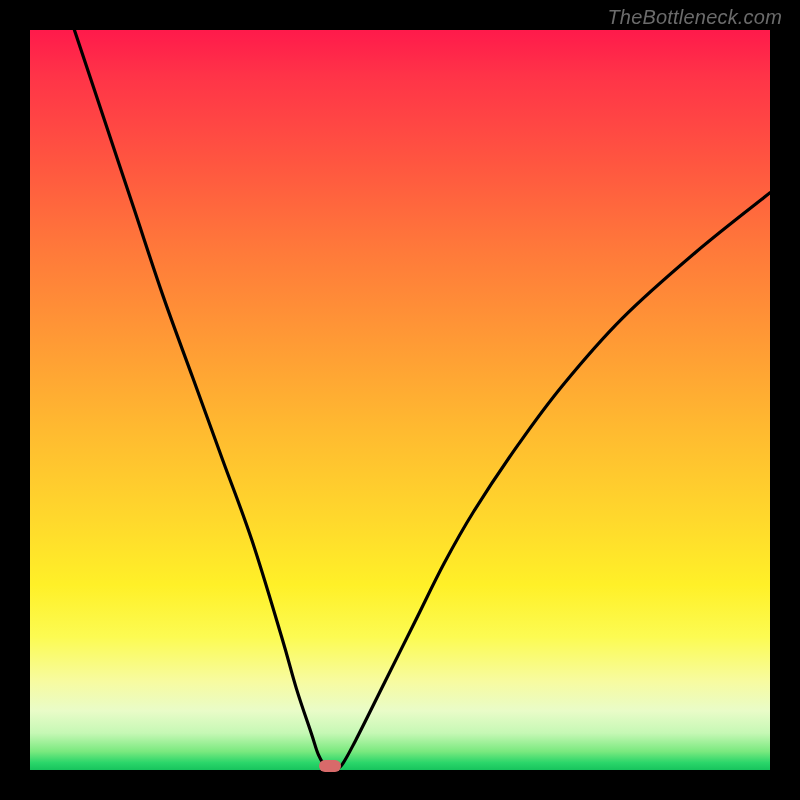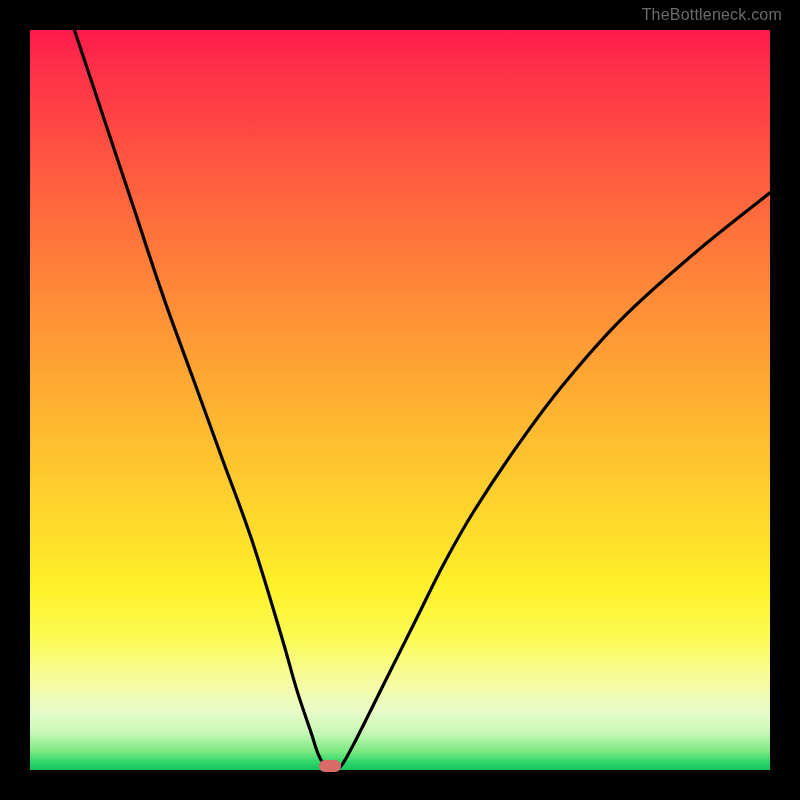--- a/index.html
+++ b/index.html
@@ -54,23 +54,24 @@
     height: 12px;
     border-radius: 6px;
     background: #d86a6a;
     transform: translate(-50%, -50%);
   }
   .watermark {
     position: absolute;
     top: 6px;
     right: 18px;
     color: #6b6b6b;
-    font-size: 16px;
+    font-size: 20px;
     font-weight: 500;
     letter-spacing: 0.2px;
+    font-style: italic;
   }
 </style>
 </head>
 <body>
 
 <div class="frame">
   <div class="watermark">TheBottleneck.com</div>
 
   <div class="plot-area">
     <svg class="curve-svg" viewBox="0 0 740 740" preserveAspectRatio="none">

